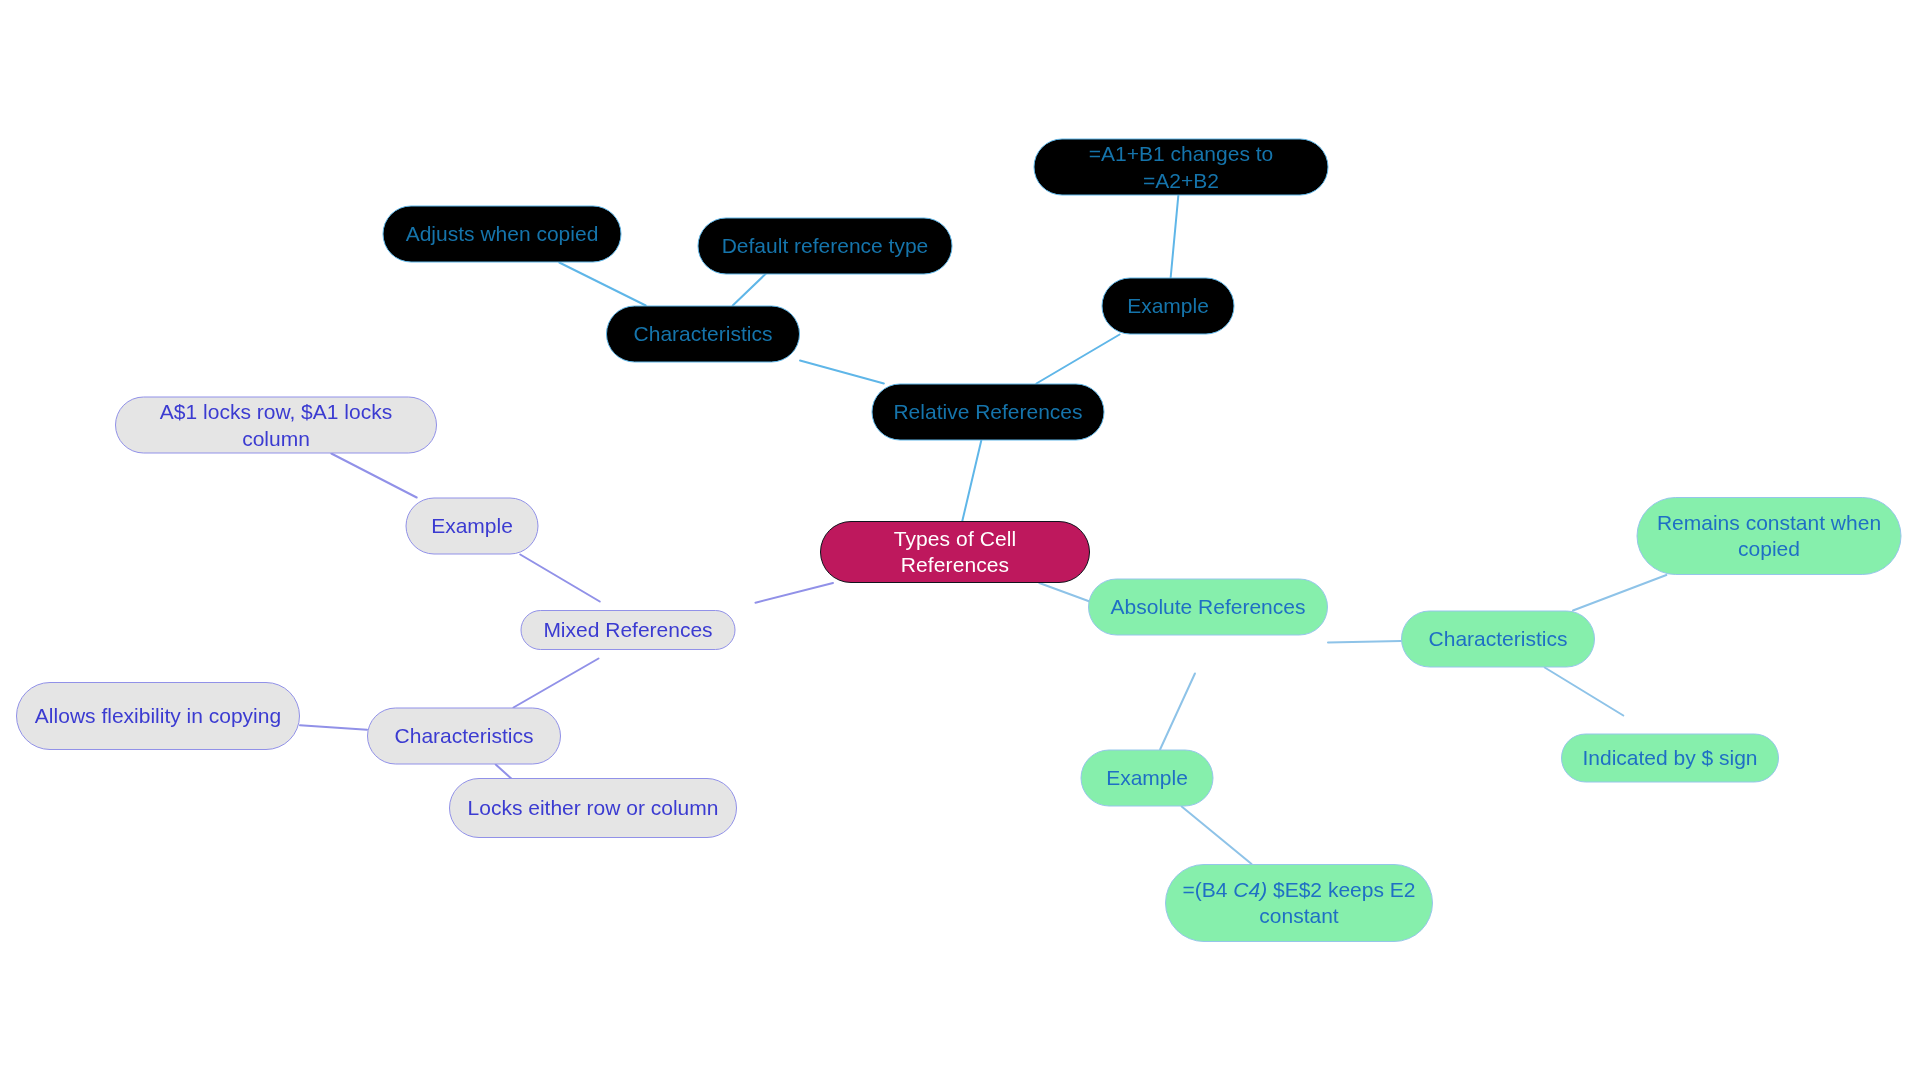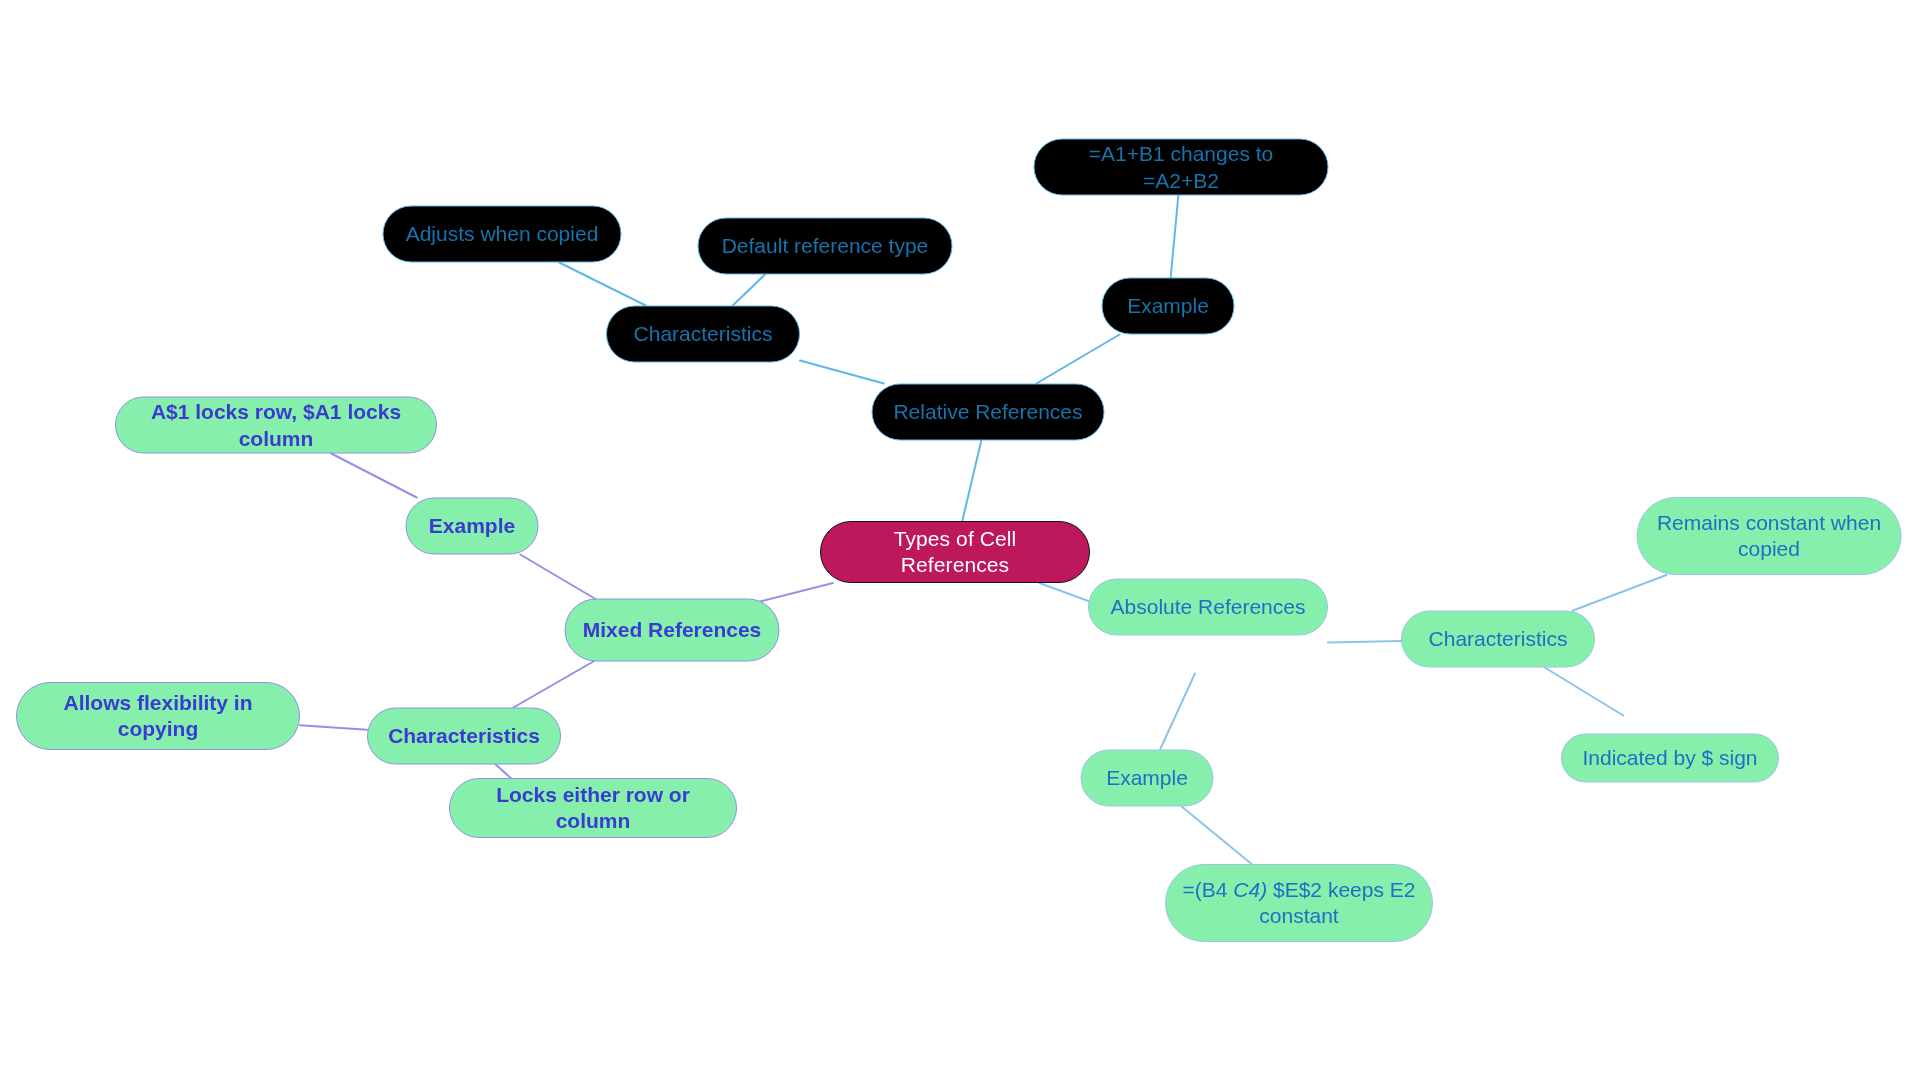--- a/index.html
+++ b/index.html
@@ -52,25 +52,24 @@
     color: #1574ab;
     font-size: 21px;
   }
   .node.absolute {
     background: #86efac;
     border-color: #95c6ea;
     color: #1f6fc4;
     font-size: 21px;
   }
   .node.mixed {
-    background: #86efac;
+    background: #e5e5e5;
     border-color: #9191e8;
     color: #3b3bd1;
     font-size: 21px;
-    font-weight: bold;
   }
   .node .ital { font-style: italic; }
 </style>
 </head>
 <body>
 
 <div id="canvas">
   <svg id="edge-layer">
       <line x1="962.3071428571428" y1="521" x2="981.2821428571428" y2="440.5" stroke="#5fb6e8" stroke-width="2" stroke-linecap="round"></line>
       <line x1="883.8653846153846" y1="383.5" x2="800" y2="360.5473684210526" stroke="#5fb6e8" stroke-width="2" stroke-linecap="round"></line>
@@ -98,20 +97,20 @@
       <div class="node relative" style="left: 502px; top: 234px; width: 239px; height: 57px;"><span>Adjusts when copied</span></div>
       <div class="node relative" style="left: 825px; top: 217px; width: 255px; height: 57px; margin-top: 29px;"><span>Default reference type</span></div>
       <div class="node relative" style="left: 1168px; top: 306px; width: 133px; height: 57px;"><span>Example</span></div>
       <div class="node relative" style="left: 1181px; top: 167px; width: 295px; height: 57px;"><span>=A1+B1 changes to =A2+B2</span></div>
       <div class="node absolute" style="left: 1208px; top: 607px; width: 240px; height: 57px;"><span>Absolute References</span></div>
       <div class="node absolute" style="left: 1498px; top: 639px; width: 194px; height: 57px;"><span>Characteristics</span></div>
       <div class="node absolute" style="left: 1769px; top: 536px; width: 265px; height: 78px;"><span>Remains constant when copied</span></div>
       <div class="node absolute" style="left: 1670px; top: 758px; width: 218px; height: 49px;"><span>Indicated by $ sign</span></div>
       <div class="node absolute" style="left: 1147px; top: 778px; width: 133px; height: 57px;"><span>Example</span></div>
       <div class="node absolute" style="left: 1299px; top: 903px; width: 268px; height: 78px;"><span>=(B4 <span class="ital">C4)</span> $E$2 keeps E2 constant</span></div>
-      <div class="node mixed" style="left: 672px; top: 630px; width: 215px; height: 63px;"><span>Mixed References</span></div>
+      <div class="node mixed" style="left: 628px; top: 630px; width: 215px; height: 40px;"><span>Mixed References</span></div>
       <div class="node mixed" style="left: 472px; top: 526px; width: 133px; height: 57px;"><span>Example</span></div>
       <div class="node mixed" style="left: 276px; top: 425px; width: 322px; height: 57px;"><span>A$1 locks row, $A1 locks column</span></div>
       <div class="node mixed" style="left: 464px; top: 736px; width: 194px; height: 57px;"><span>Characteristics</span></div>
       <div class="node mixed" style="left: 158px; top: 716px; width: 284px; height: 68px;"><span>Allows flexibility in copying</span></div>
       <div class="node mixed" style="left: 593px; top: 808px; width: 288px; height: 60px;"><span>Locks either row or column</span></div>
     </div>
 </div>
 
 </body></html>

